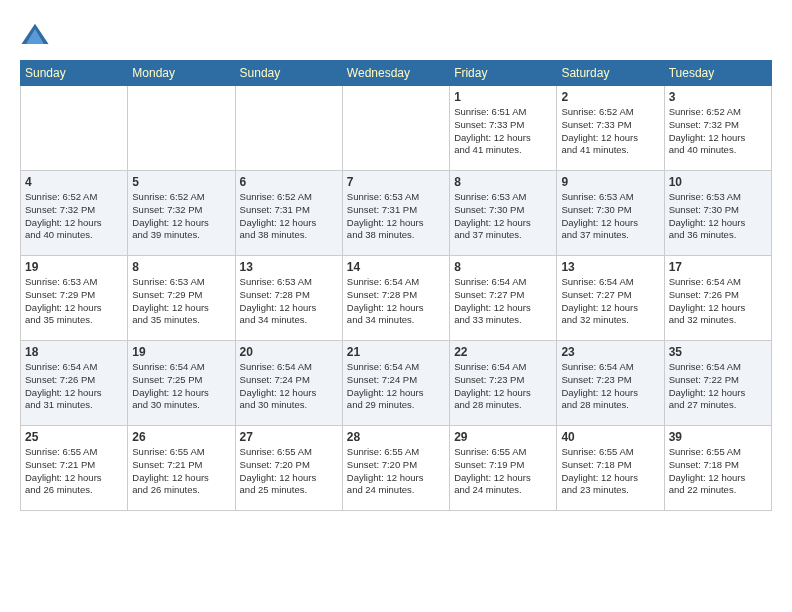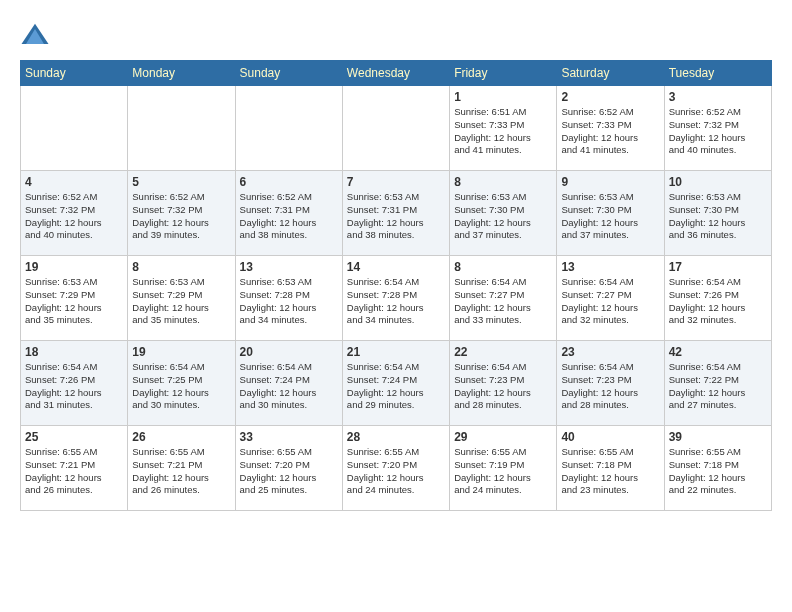--- a/index.html
+++ b/index.html
@@ -286,21 +286,21 @@
 and 28 minutes.</div>
         </td>
         <td>
           <span class="day-num">23</span>
           <div class="cell-detail" style="white-space: pre-line;">Sunrise: 6:54 AM
 Sunset: 7:23 PM
 Daylight: 12 hours
 and 28 minutes.</div>
         </td>
         <td>
-          <span class="day-num">42</span>
+          <span class="day-num">35</span>
           <div class="cell-detail" style="white-space: pre-line;">Sunrise: 6:54 AM
 Sunset: 7:22 PM
 Daylight: 12 hours
 and 27 minutes.</div>
         </td>
       </tr>
       <tr>
         <td>
           <span class="day-num">25</span>
           <div class="cell-detail" style="white-space: pre-line;">Sunrise: 6:55 AM
@@ -309,21 +309,21 @@
 and 26 minutes.</div>
         </td>
         <td>
           <span class="day-num">26</span>
           <div class="cell-detail" style="white-space: pre-line;">Sunrise: 6:55 AM
 Sunset: 7:21 PM
 Daylight: 12 hours
 and 26 minutes.</div>
         </td>
         <td>
-          <span class="day-num">33</span>
+          <span class="day-num">27</span>
           <div class="cell-detail" style="white-space: pre-line;">Sunrise: 6:55 AM
 Sunset: 7:20 PM
 Daylight: 12 hours
 and 25 minutes.</div>
         </td>
         <td>
           <span class="day-num">28</span>
           <div class="cell-detail" style="white-space: pre-line;">Sunrise: 6:55 AM
 Sunset: 7:20 PM
 Daylight: 12 hours

